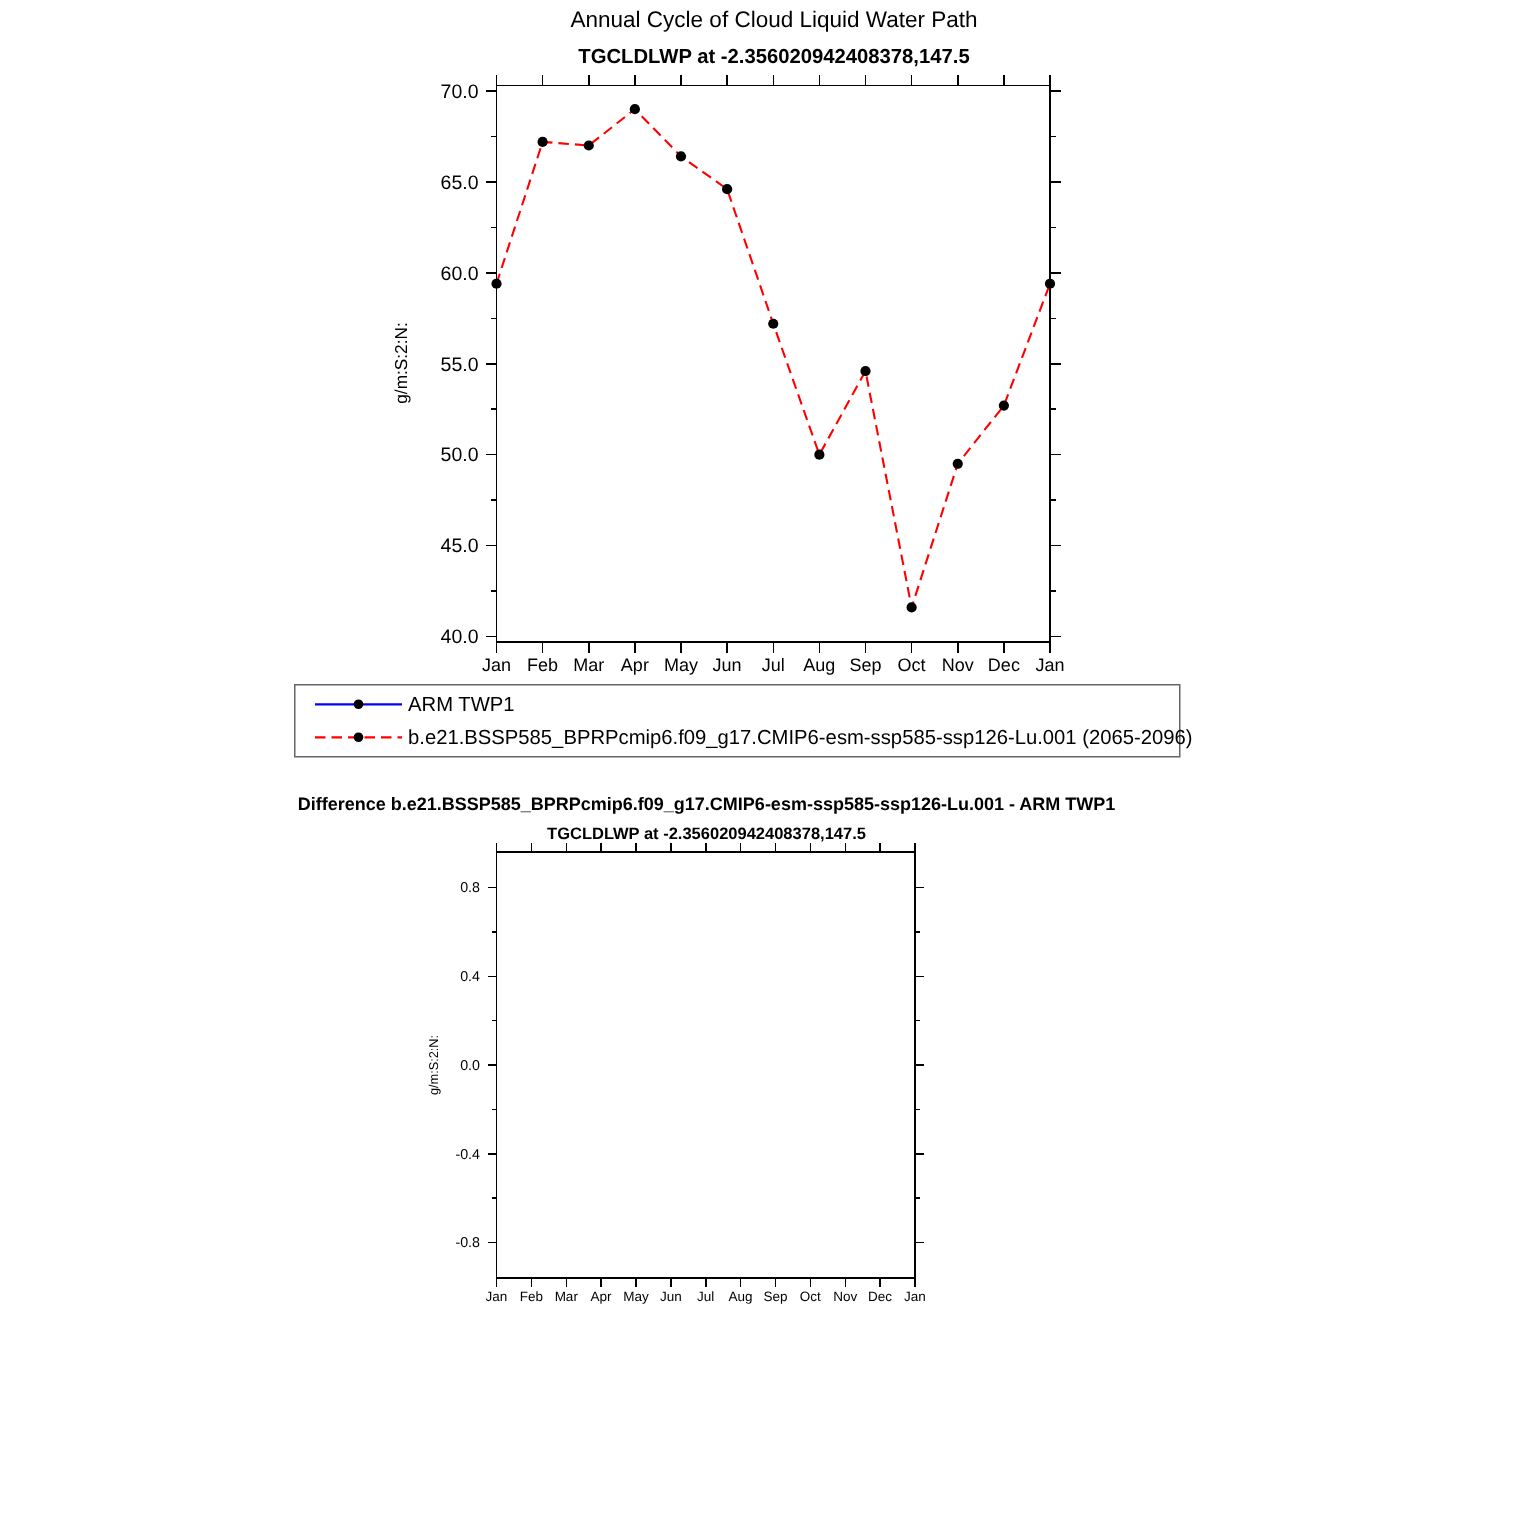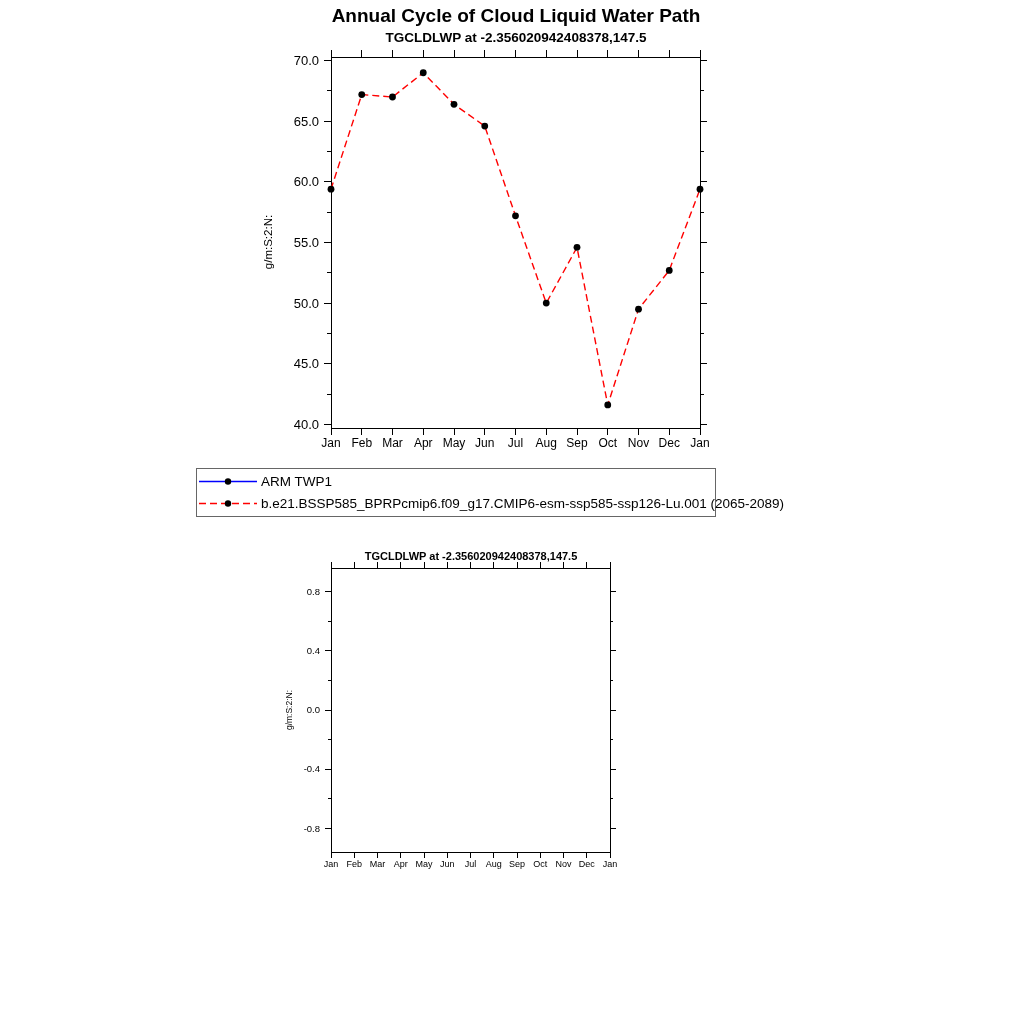--- a/index.html
+++ b/index.html
@@ -2,47 +2,47 @@
 <html><head>
 <meta charset="utf-8">
 <style>
   html,body{margin:0;padding:0;background:#fff;}
   .page{
     position:relative;width:1024px;height:1024px;background:#ffffff;
     font-family:"Liberation Sans",sans-serif;color:#000;overflow:hidden;
   }
   .abs{position:absolute;font-weight:bold;}
   .ctr{transform:translateX(-50%);white-space:nowrap;}
-  .title-main{left:516px;top:5px;font-size:19px;font-weight:bold;}
+  .title-main{left:516px;top:5px;font-size:15px;font-weight:normal;}
   .subtitle-main{left:516px;top:30px;font-size:13.5px;}
   .title-diff{left:471px;top:529px;font-size:12px;font-weight:bold;}
   .subtitle-diff{left:471px;top:550px;font-size:11px;}
   .ylab{position:absolute;transform:translate(-50%,-50%) rotate(-90deg);white-space:nowrap;}
   .ylab1{left:268px;top:242px;font-size:11.5px;}
   .ylab2{left:289px;top:710px;font-size:8.5px;}
   #chart-svg{position:absolute;left:0;top:0;}
   #chart-svg text{font-family:"Liberation Sans",sans-serif;fill:#000;}
   .legend{
-    position:absolute;left:196px;top:456px;width:520px;height:49px;
+    position:absolute;left:196px;top:456px;width:591px;height:49px;
     border:1px solid #666;box-sizing:border-box;background:#fff;
     display:flex;flex-direction:column;justify-content:center;gap:2px;
-    padding-left:0;
-    margin-top:12px;
+    padding-left:11px;
   }
   .lrow{display:flex;align-items:center;height:20px;}
   .lrow svg{flex:0 0 auto;margin-right:2px;}
   .llabel{font-size:13.5px;white-space:nowrap;}
 </style>
 </head>
 <body>
 
 <div class="page">
 
   <div class="abs ctr title-main">Annual Cycle of Cloud Liquid Water Path</div>
   <div class="abs ctr subtitle-main">TGCLDLWP at -2.356020942408378,147.5</div>
+  <div class="abs ctr title-diff">Difference b.e21.BSSP585_BPRPcmip6.f09_g17.CMIP6-esm-ssp585-ssp126-Lu.001 - ARM TWP1</div>
   <div class="abs ctr subtitle-diff">TGCLDLWP at -2.356020942408378,147.5</div>
 
   <div class="ylab ylab1">g/m:S:2:N:</div>
   <div class="ylab ylab2">g/m:S:2:N:</div>
 
   <svg id="chart-svg" width="1024" height="1024">
       <g>
         <g stroke="#000" stroke-width="1" shape-rendering="crispEdges">
           <rect x="331" y="57" width="369" height="371" fill="none"></rect>
           <line x1="331" y1="424.3627450980392" x2="324" y2="424.3627450980392"></line>
@@ -212,17 +212,17 @@
         <line x1="2" y1="6.5" x2="60" y2="6.5" stroke-width="1.5" stroke="#0000ff" stroke-dasharray="0"></line>
         <circle cx="31" cy="6.5" r="3.2" fill="#000"></circle>
       </svg>
       <span class="llabel">ARM TWP1</span>
     </div>
     <div class="lrow">
       <svg width="62" height="13">
         <line x1="2" y1="6.5" x2="60" y2="6.5" stroke-width="1.5" stroke="#ff0000" stroke-dasharray="7,4"></line>
         <circle cx="31" cy="6.5" r="3.2" fill="#000"></circle>
       </svg>
-      <span class="llabel">b.e21.BSSP585_BPRPcmip6.f09_g17.CMIP6-esm-ssp585-ssp126-Lu.001 (2065-2089)</span>
+      <span class="llabel">b.e21.BSSP585_BPRPcmip6.f09_g17.CMIP6-esm-ssp585-ssp126-Lu.001 (2065-2096)</span>
     </div>
   </div>
 
 </div>
 
 </body></html>

